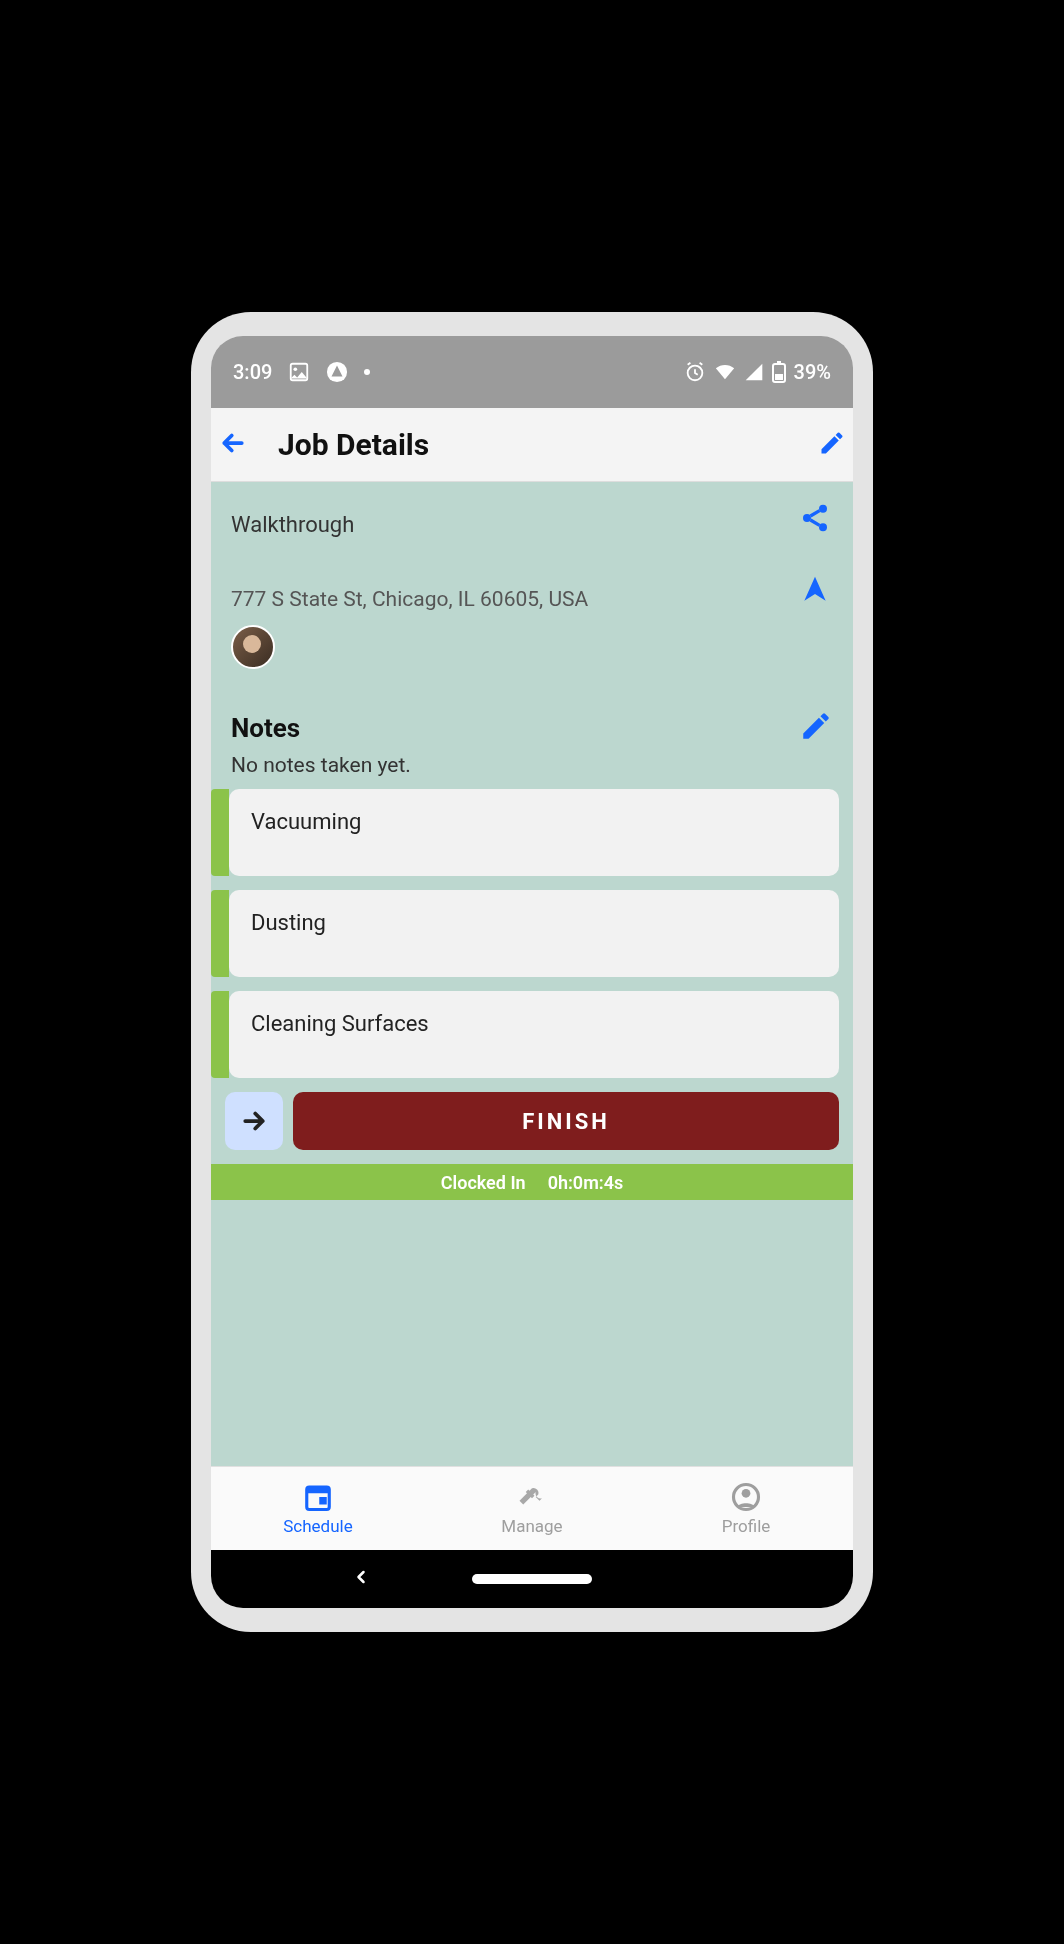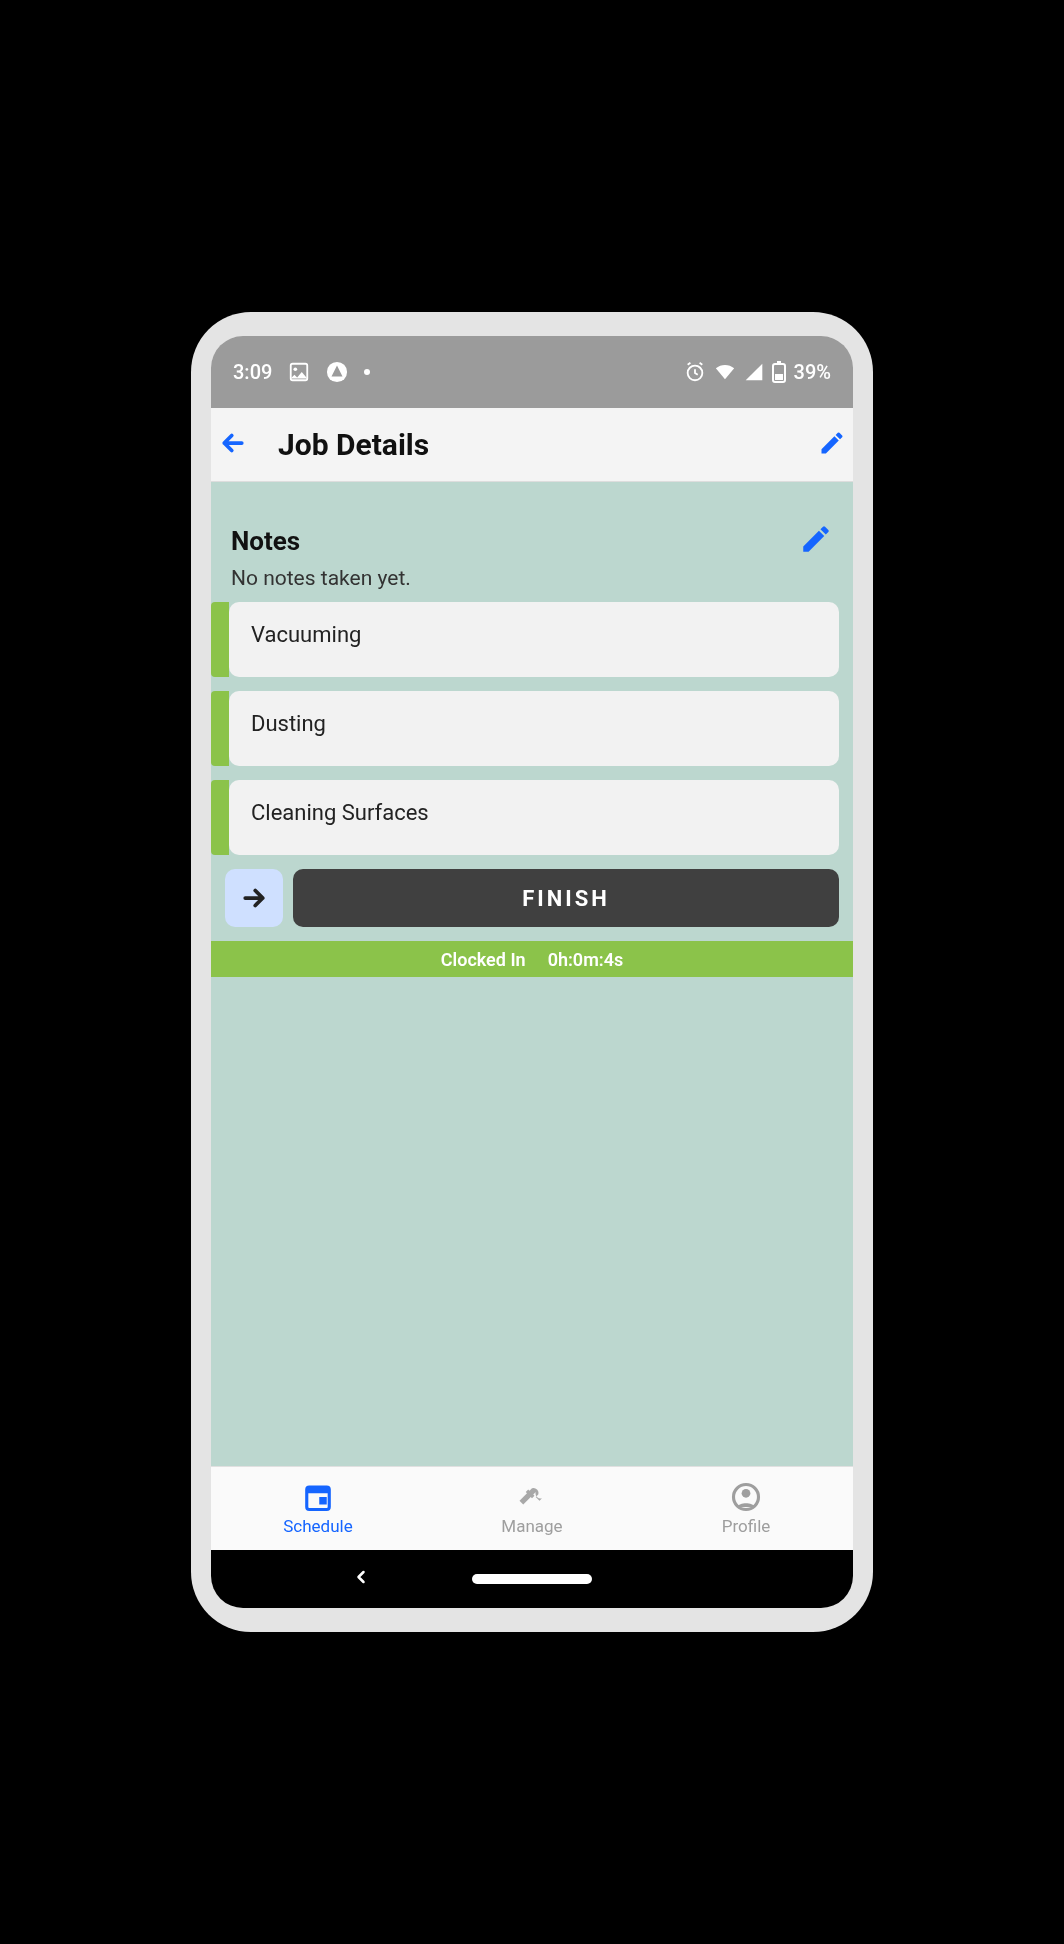--- a/index.html
+++ b/index.html
@@ -82,30 +82,30 @@
     border-radius:50%; background:#d9b89a;
   }
   .section-head { display:flex; align-items:center; padding:0 20px; margin-top:40px;justify-content:space-between; }
   .section-head h2 { font-size:26px; font-weight:700; color:#111; }
   .section-head .action { margin-left:auto; color:#1565ff; }
   .notes-body { padding:6px 20px 0 20px; font-size:21px; color:#333; }
   .tasks { padding:12px 14px 0 0; display:flex; flex-direction:column; gap:14px; }
   .task-row { display:flex; }
   .task-handle { width:18px; background:#8bc34a; border-radius:4px 0 0 4px; }
   .task-card {
-    flex:1; background:#f2f2f2; border-radius:10px; padding:20px 22px 30px 22px;
+    flex:1; background:#f2f2f2; border-radius:10px; padding:20px 22px 42px 22px;
     font-size:22px; color:#222;
   }
   .finish-row { display:flex; gap:10px; padding:14px 14px 0 14px; }
   .finish-arrow {
     width:58px; height:58px; background:#cfe0ff; border-radius:10px;
     display:flex; align-items:center; justify-content:center; color:#222;
   }
   .finish-btn {
-    flex:1; height:58px; background:#404040; border-radius:10px; color:#fff;
+    flex:1; height:58px; background:#7f1d1d; border-radius:10px; color:#fff;
     display:flex; align-items:center; justify-content:center;
     font-size:22px; font-weight:700; letter-spacing:3px;
   }
   .clocked-bar {
     margin-top:14px; background:#8bc34a; color:#fff; height:36px;
     display:flex; align-items:center; justify-content:center; gap:22px;
     font-size:18px; font-weight:600;
   }
   
   .tab-bar {
@@ -186,20 +186,38 @@
       <span class="title">Job Details</span>
       <span class="edit">
         <svg width="28" height="28" viewBox="0 0 24 24" fill="currentColor">
             <path d="M3 17.25V21h3.75L17.81 9.94l-3.75-3.75L3 17.25zM20.71 7.04a1 1 0 0 0 0-1.41l-2.34-2.34a1 1 0 0 0-1.41 0l-1.83 1.83 3.75 3.75 1.83-1.83z"></path>
           </svg>
       </span>
     </div>
 
     <div class="content">
 
+      <div class="job-section">
+        <span class="share-icon">
+          <svg width="32" height="32" viewBox="0 0 24 24" fill="currentColor">
+              <circle cx="18" cy="5" r="3"></circle>
+              <circle cx="6" cy="12" r="3"></circle>
+              <circle cx="18" cy="19" r="3"></circle>
+              <path d="M8.6 10.5l6.8-4M8.6 13.5l6.8 4" stroke="currentColor" stroke-width="2.5"></path>
+            </svg>
+        </span>
+        <span class="nav-icon">
+          <svg width="32" height="32" viewBox="0 0 24 24" fill="currentColor">
+              <path d="M12 2l8 18-8-5-8 5 8-18z"></path>
+            </svg>
+        </span>
+        <div class="job-name">Walkthrough</div>
+        <div class="job-address">777 S State St, Chicago, IL 60605, USA</div>
+        <div class="avatar"></div>
+      </div>
 
       <div class="section-head">
         <h2>Notes</h2>
         <span class="action">
           <svg width="34" height="34" viewBox="0 0 24 24" fill="currentColor">
               <path d="M3 17.25V21h3.75L17.81 9.94l-3.75-3.75L3 17.25zM20.71 7.04a1 1 0 0 0 0-1.41l-2.34-2.34a1 1 0 0 0-1.41 0l-1.83 1.83 3.75 3.75 1.83-1.83z"></path>
             </svg>
         </span>
       </div>
       <div class="notes-body">No notes taken yet.</div>

